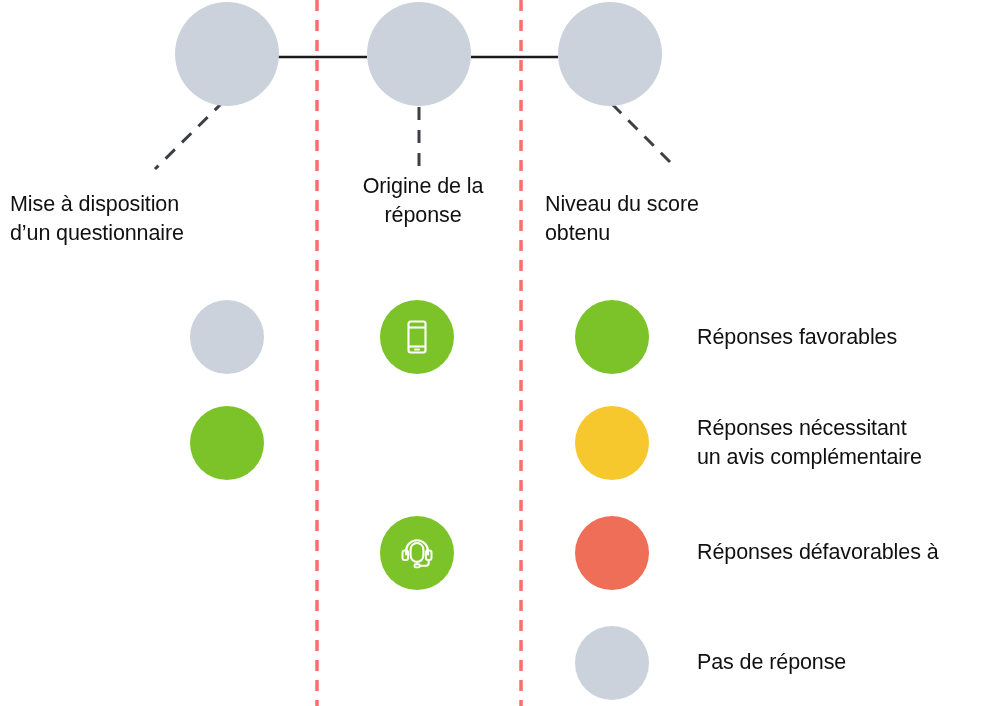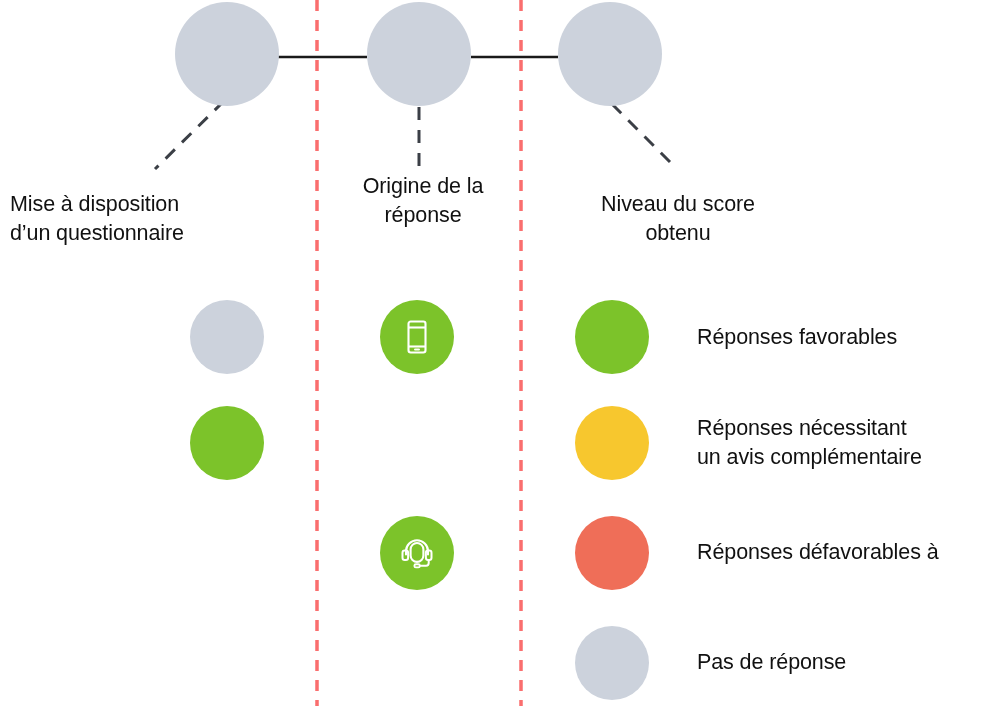--- a/index.html
+++ b/index.html
@@ -43,21 +43,21 @@
   .caption {
     position: absolute;
     font-size: 21.5px;
     line-height: 29px;
     color: #111111;
     letter-spacing: -0.1px;
     white-space: pre-line;
   }
   .caption-1 { left: 10px;  top: 190px; text-align: left; width: 300px; }
   .caption-2 { left: 330px; top: 172px; text-align: center; width: 186px; }
-  .caption-3 { left: 545px; top: 190px; text-align: center; width: 266px; }
+  .caption-3 { left: 545px; top: 190px; text-align: left; width: 266px; }
   .dot {
     position: absolute;
     border-radius: 50%;
   }
   .dot-lg { width: 74px; height: 74px; }
 
   .c-grey  { background: #ccd2dc; }
   .c-green { background: #7cc32a; }
   .c-amber { background: #f7c72e; }
   .c-red   { background: #ef6e58; }

